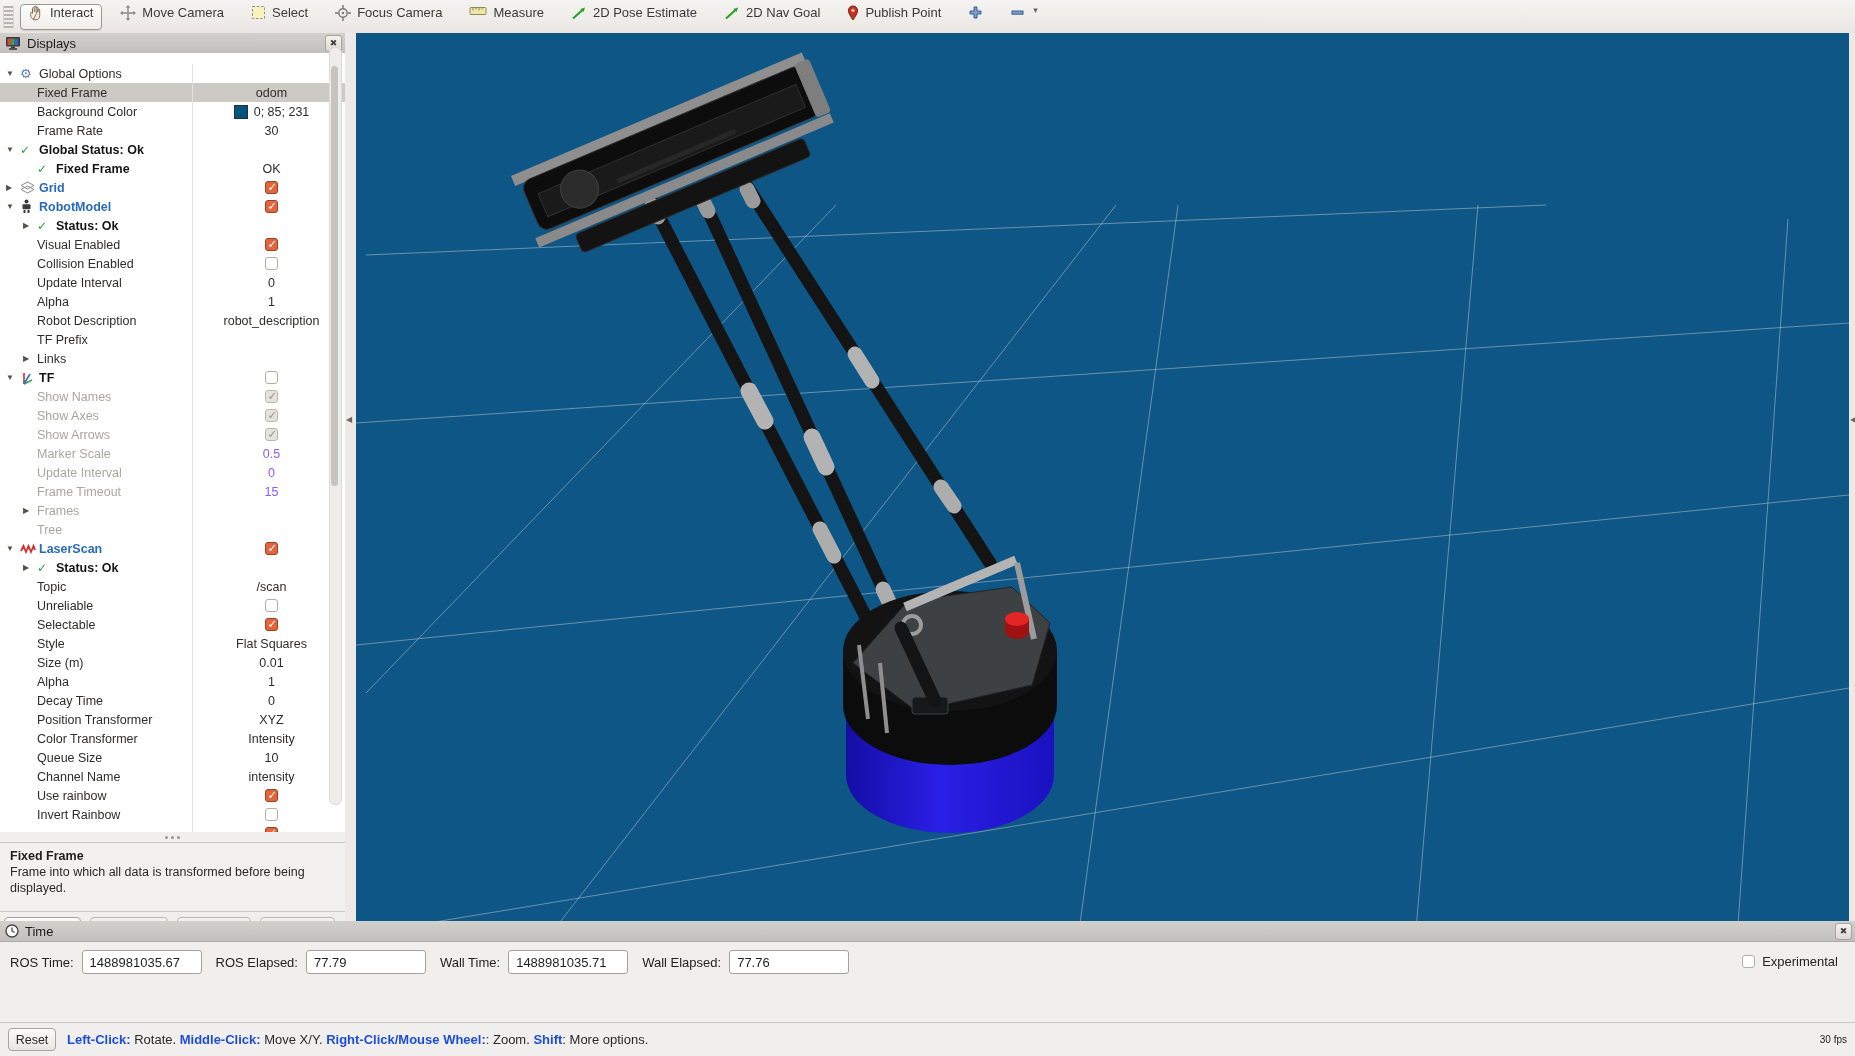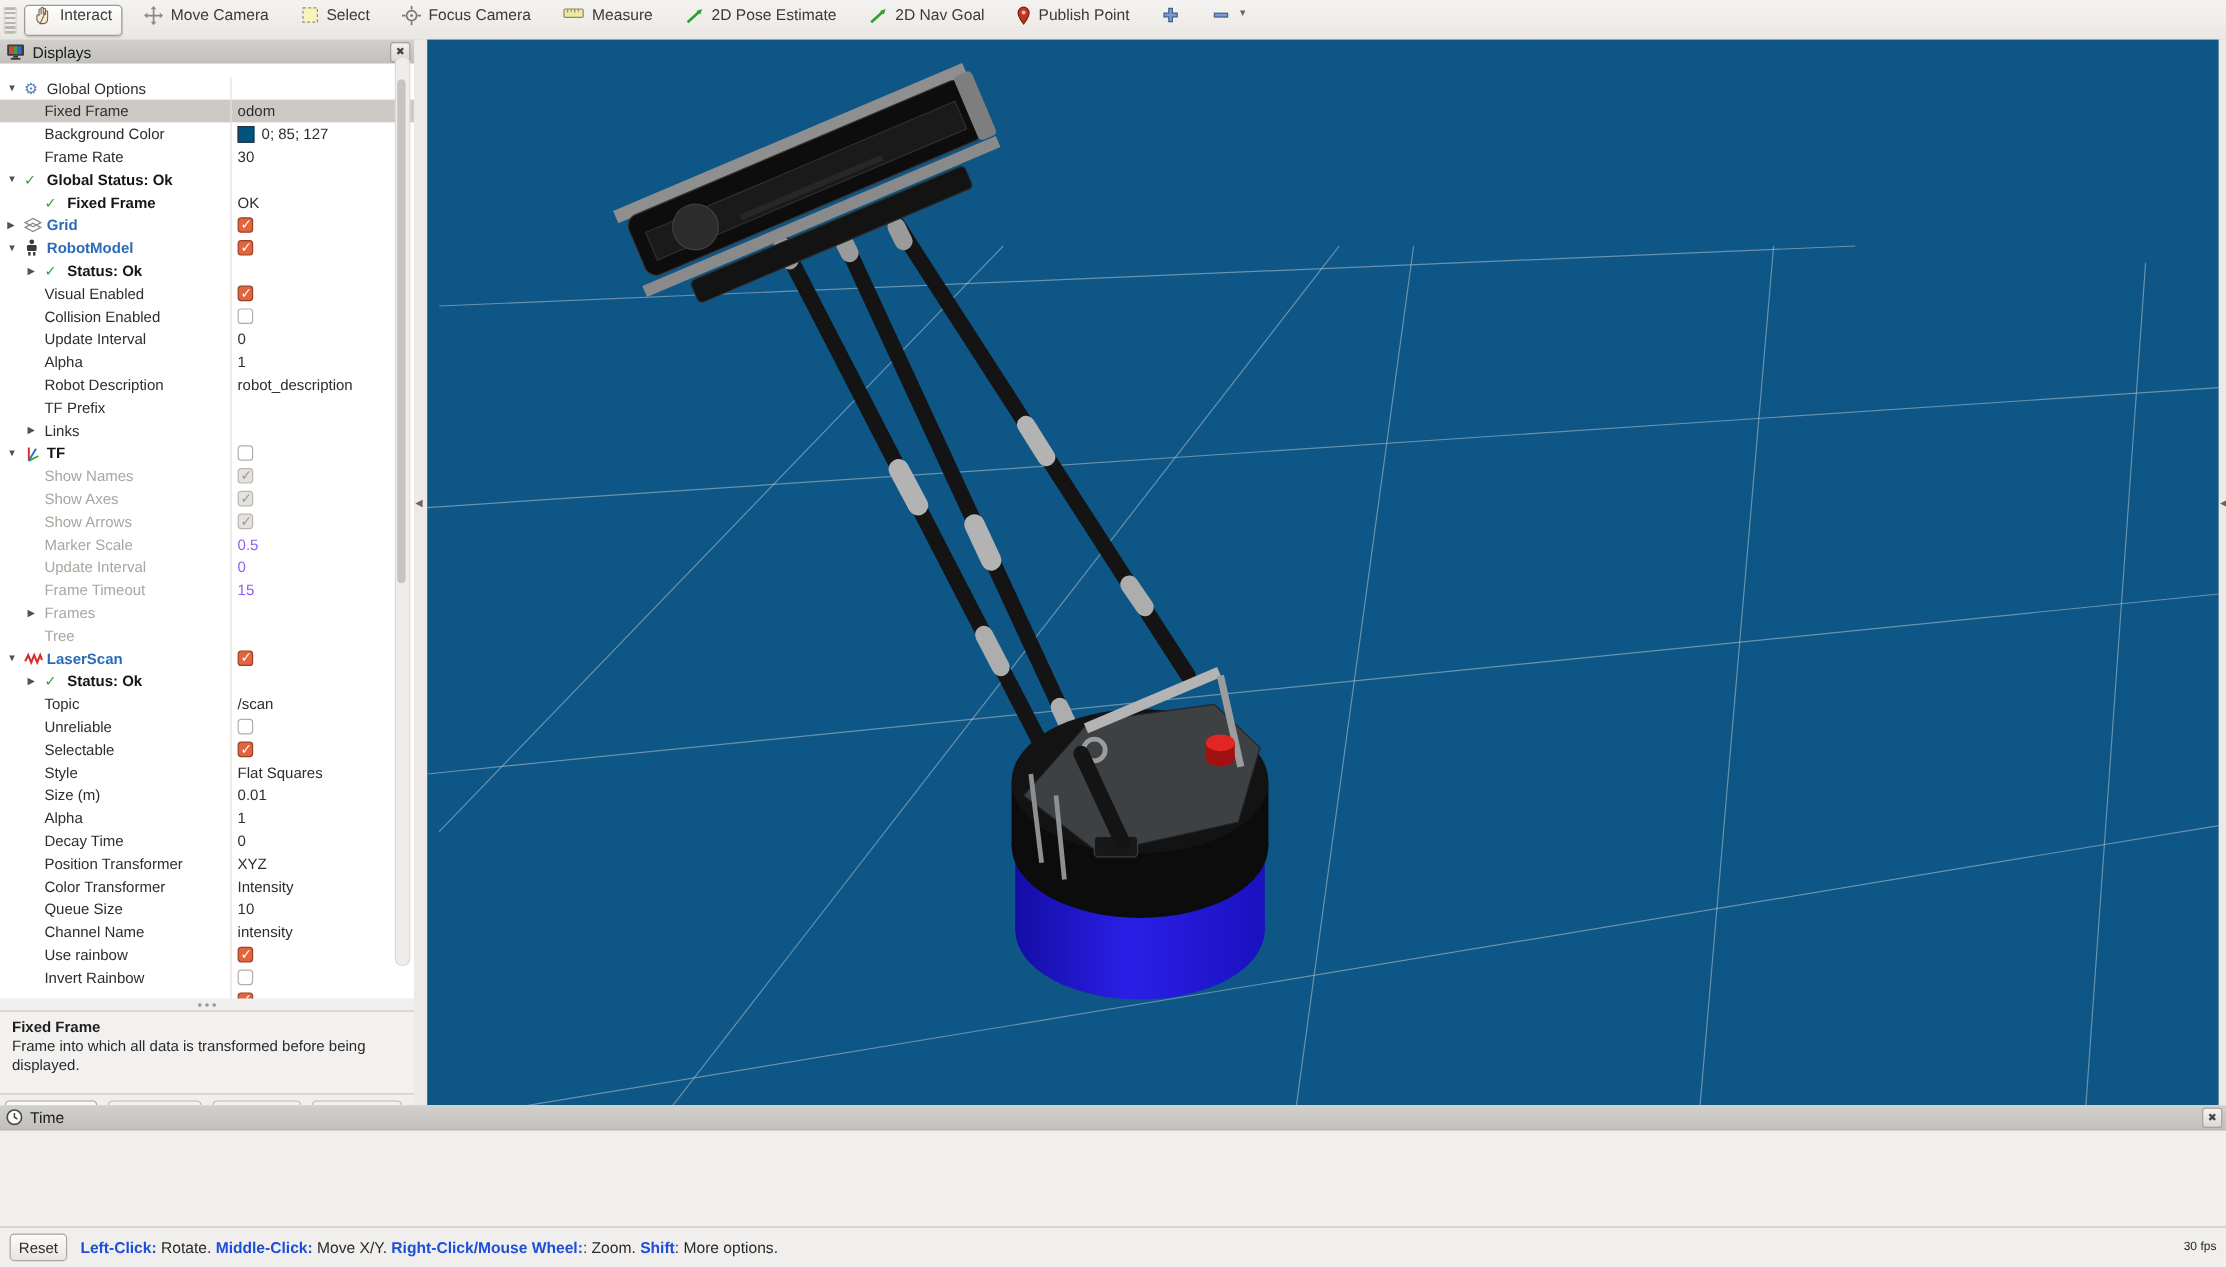--- a/index.html
+++ b/index.html
@@ -30,21 +30,21 @@
   .phead .ptitle{margin-left:6px;}
   .pclose{position:absolute;right:3px;top:2px;width:15px;height:15px;border-radius:3px;
     background:linear-gradient(#f4f2ef,#ddd9d4);border:1px solid #a8a39c;
     font-size:9px;line-height:14px;text-align:center;color:#444;}
   #tree{position:absolute;left:0;top:20px;right:0;height:779px;background:#ffffff;
     overflow:hidden;padding-top:11px;box-sizing:border-box;}
   .trow{display:flex;height:19px;align-items:center;font-size:12.5px;white-space:nowrap;}
   .trow.sel{background:#cdcac5;}
   .tname{flex:0 0 192px;display:flex;align-items:center;overflow:hidden;height:100%;}
   .tval{flex:1 1 auto;display:flex;align-items:center;height:100%;
-    border-left:1px solid #e4e1dd;padding-left:5px;overflow:hidden;}
+    border-left:1px solid #e4e1dd;padding-left:5px;overflow:hidden;justify-content:center;}
   .sp{flex:none;display:inline-block;height:1px;}
   .exp{flex:none;width:14px;font-size:8px;color:#55514b;}
   .tico{flex:none;width:19px;display:inline-flex;align-items:center;}
   .ic-check{color:#2aa13a;font-size:12px;font-style:normal;}
   .ic-gear{color:#5b80b4;font-size:13px;font-weight:normal;}
   .lbl{color:#2f2d2b;}
   .lbl.b-blue{color:#2a6bb8;font-weight:bold;}
   .lbl.b-black{color:#151515;font-weight:bold;}
   .lbl.status{color:#151515;font-weight:bold;}
   .lbl.dis{color:#aaa69f;}
@@ -248,21 +248,21 @@
             </div>
           </div>
           <div class="trow">
             <div class="tname">
               <span class="sp" style="width: 23px;"></span>
               <span class="exp"></span>
               <span class="lbl">Background Color</span>
             </div>
             <div class="tval">
               <span class="swatch" style="background: rgb(0, 85, 127);"></span>
-              <span class="vtext">0; 85; 127</span>
+              <span class="vtext">0; 85; 231</span>
             </div>
           </div>
           <div class="trow">
             <div class="tname">
               <span class="sp" style="width: 23px;"></span>
               <span class="exp"></span>
               <span class="lbl">Frame Rate</span>
             </div>
             <div class="tval">
               <span class="vtext">30</span>
@@ -771,20 +771,36 @@
     <div class="phead">
       <span class="ticon">
         <svg width="14" height="14">
             <circle cx="7" cy="7" r="6" fill="#fdfdfd" stroke="#4a4a4a" stroke-width="1.4"></circle>
             <path d="M7 3.5V7l2.5 1.5" stroke="#4a4a4a" stroke-width="1.3" fill="none"></path>
           </svg>
       </span>
       <span class="ptitle">Time</span>
       <span class="pclose">✖</span>
     </div>
+    <div class="tbody">
+      <div id="time-fields">
+          <label>ROS Time:</label>
+          <input readonly="" value="1488981035.67" style="">
+          <label>ROS Elapsed:</label>
+          <input readonly="" value="77.79" style="">
+          <label>Wall Time:</label>
+          <input readonly="" value="1488981035.71" style="">
+          <label>Wall Elapsed:</label>
+          <input readonly="" value="77.76" style="">
+        </div>
+      <label class="experimental">
+        <span class="cb off"></span>
+        <span>Experimental</span>
+      </label>
+    </div>
   </div>
 
   <div id="statusbar">
     <button class="pbtn reset">Reset</button>
     <div id="status-text"><b>Left-Click:</b> Rotate.  <b>Middle-Click:</b> Move X/Y.  <b>Right-Click/Mouse Wheel:</b>: Zoom.  <b>Shift</b>: More options.</div>
     <div class="fps">30 fps</div>
   </div>
 
 </div>
 

